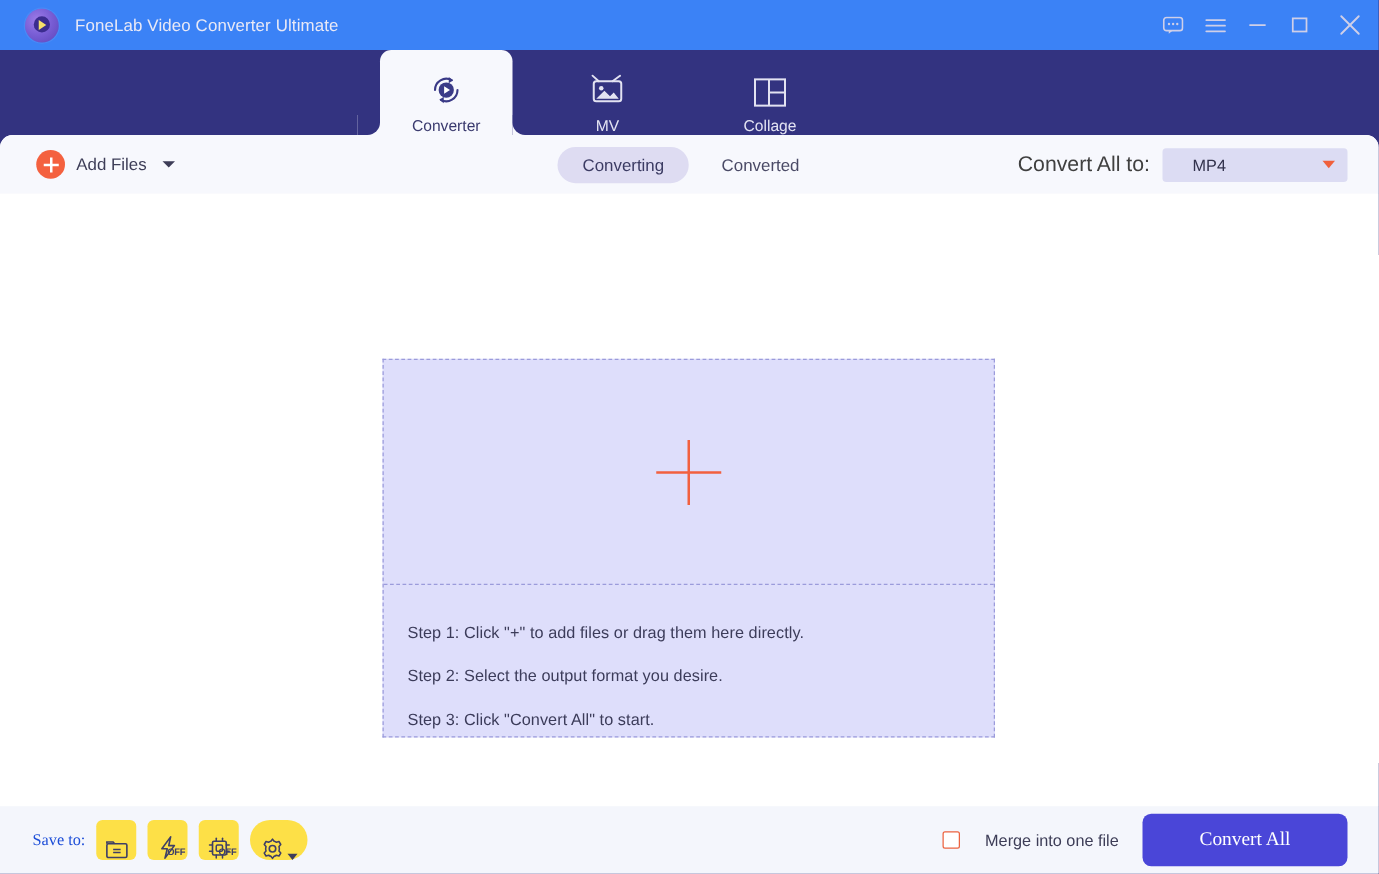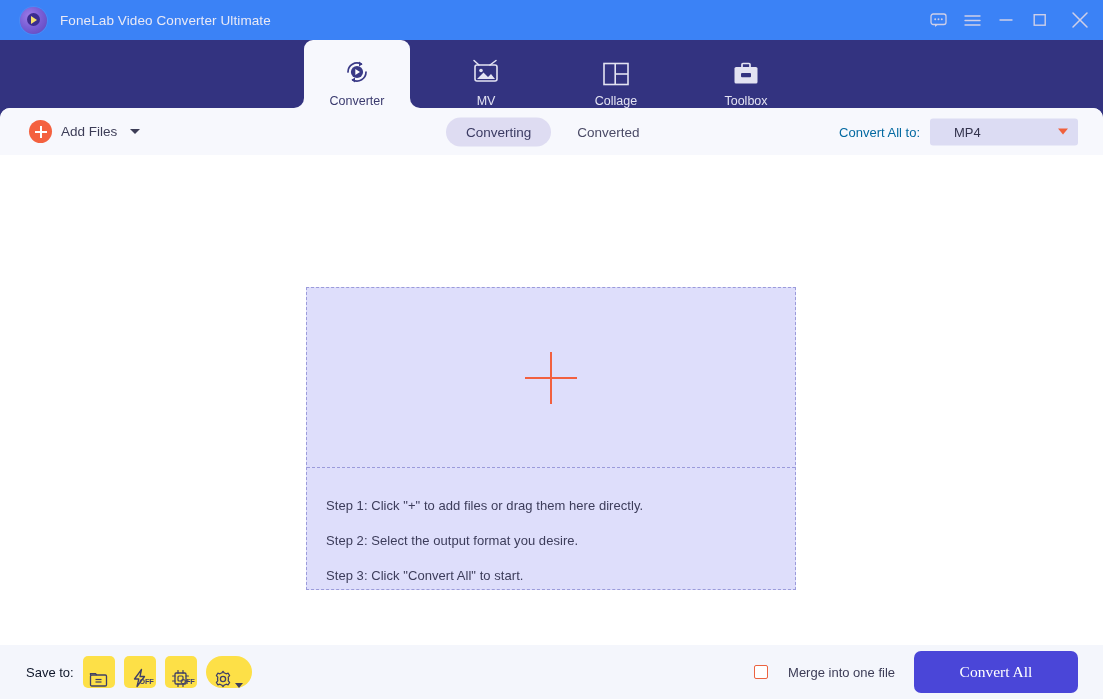--- a/index.html
+++ b/index.html
@@ -150,21 +150,21 @@
     padding: 7px 20px; border-radius: 16px;
     cursor: pointer;
   }
   .seg.active { background: #dedcf2; color: #3b3b63; }
 
   #convert-all-to {
     position: absolute; right: 25px; top: 50%;
     transform: translateY(-50%);
     display: flex; align-items: center; gap: 10px;
   }
-  #convert-all-label { font-size: 13px; color: #0369a1; }
+  #convert-all-label { font-size: 17px; color: #404040; }
   #format-select {
     width: 148px; height: 27px;
     background: #dcdcf3; border-radius: 3px;
     display: flex; align-items: center;
     padding: 0 24px; cursor: pointer;
     position: relative;
   }
   #format-value { font-size: 13px; color: #33334d; }
   .caret-orange {
     position: absolute; right: 10px;
@@ -212,21 +212,21 @@
   }
 
   
   #footer {
     position: absolute; left: 0; bottom: 0;
     width: 1103px; height: 54px;
     background: #f4f6fc;
     display: flex; align-items: center;
   }
   #save-to-label {
-    margin-left: 26px; font-size: 13px; color: #0f172a;
+    margin-left: 26px; font-size: 13px; color: #1d4ed8; font-family: Liberation Serif, serif;
   }
   #path-box {
     margin-left: 10px;
     width: 340px; height: 28px;
     background: #dcdcf0; border-radius: 3px;
     display: flex; align-items: center;
     position: relative; cursor: pointer;
   }
   #path-text {
     font-size: 12.5px; color: #34344f;
@@ -371,30 +371,20 @@
       <span class="tab-icon">
         <svg width="28" height="26" viewBox="0 0 28 26">
           <rect x="2" y="2.5" width="24" height="21" fill="none" stroke="#e3e3f2" stroke-width="1.6"></rect>
           <line x1="13.2" y1="2.5" x2="13.2" y2="23.5" stroke="#e3e3f2" stroke-width="1.6"></line>
           <line x1="13.2" y1="13" x2="26" y2="13" stroke="#e3e3f2" stroke-width="1.6"></line>
         </svg>
       </span>
       <span class="tab-label">Collage</span>
     </div>
 
-    <div class="tab" id="tab-toolbox">
-      <span class="tab-icon">
-        <svg width="28" height="26" viewBox="0 0 28 26">
-          <path d="M10 6 L10 3.5 A1 1 0 0 1 11 2.5 L17 2.5 A1 1 0 0 1 18 3.5 L18 6" fill="none" stroke="#e3e3f2" stroke-width="1.7"></path>
-          <rect x="2.5" y="6" width="23" height="16.5" rx="1.6" fill="#e3e3f2"></rect>
-          <rect x="9" y="12" width="10" height="4.2" rx="1" fill="#333380"></rect>
-        </svg>
-      </span>
-      <span class="tab-label">Toolbox</span>
-    </div>
   </div>
 
   <div class="corner" id="corner-l"></div>
   <div class="corner" id="corner-r"></div>
 
   <div id="body-card">
 
     <div id="toolbar">
       <div id="add-files">
         <span id="plus-circle"></span>

